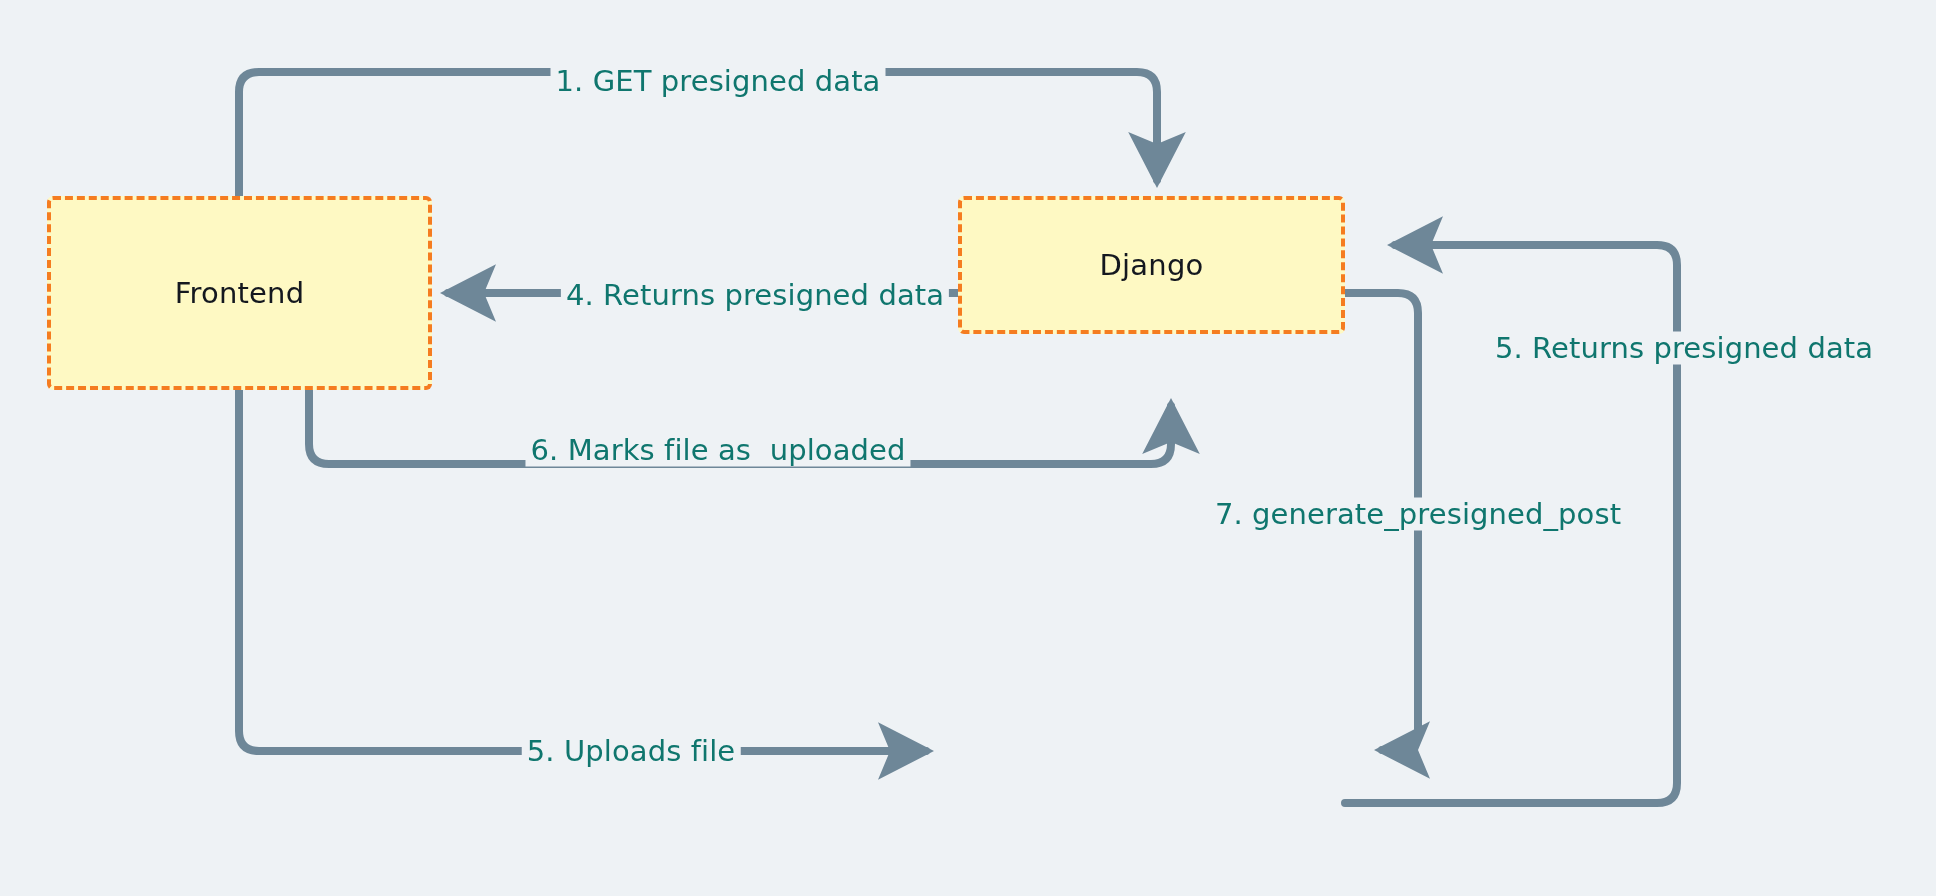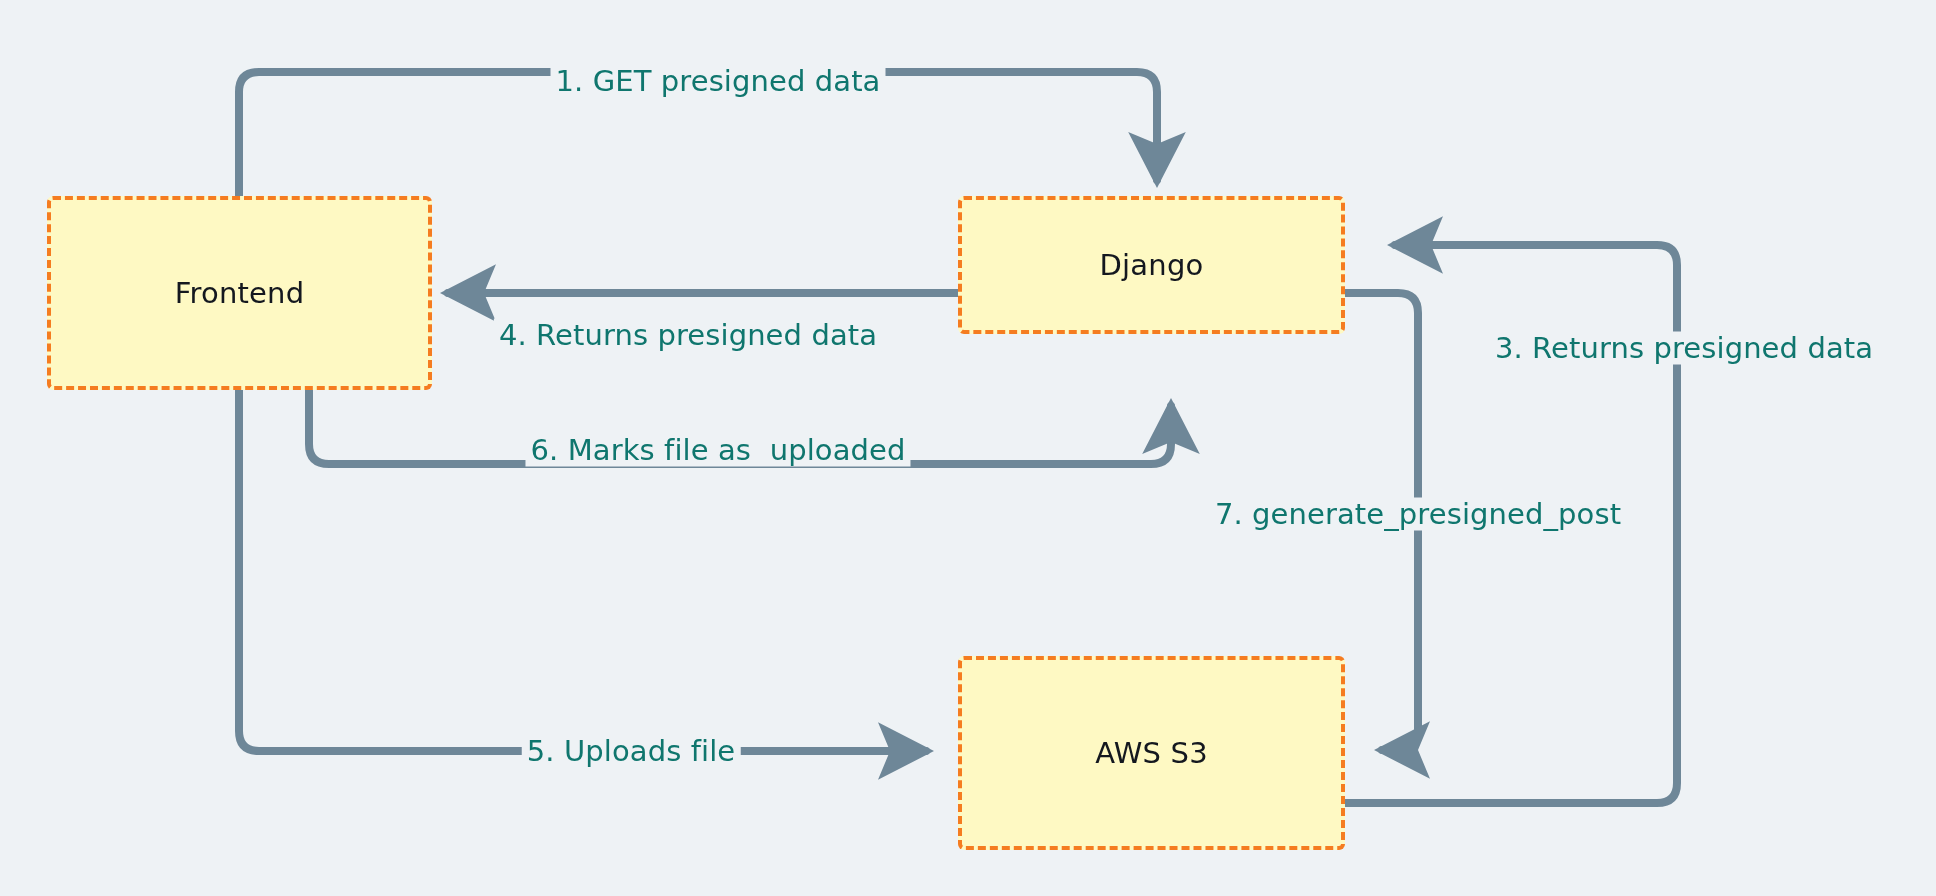--- a/index.html
+++ b/index.html
@@ -84,29 +84,26 @@
   </svg>
 
   <div class="node" style="left:47px; top:196px; width:385px; height:194px;">
     <span class="node-label">Frontend</span>
   </div>
 
   <div class="node" style="left:958px; top:196px; width:387px; height:138px;">
     <span class="node-label">Django</span>
   </div>
 
-  <div class="node" style="left:958px; top:656px; width:387px; height:194px;">
-    <span class="node-label">AWS S3</span>
-  </div>
 
   <div class="edge-label" style="left:718px; top:81px;">1. GET presigned data</div>
 
   <div class="edge-label" style="left:1418px; top:514px;">7. generate_presigned_post</div>
 
-  <div class="edge-label" style="left:1684px; top:348px;">3. Returns presigned data</div>
+  <div class="edge-label" style="left:1684px; top:348px;">5. Returns presigned data</div>
 
-  <div class="edge-label" style="left:688px; top:295px;margin-top:40px;">4. Returns presigned data</div>
+  <div class="edge-label" style="left:755px; top:295px;">4. Returns presigned data</div>
 
   <div class="edge-label" style="left:631px; top:751px;">5. Uploads file</div>
 
   <div class="edge-label" style="left:718px; top:450px;">6. Marks file as  uploaded</div>
 
 </div>
 
 </body></html>

